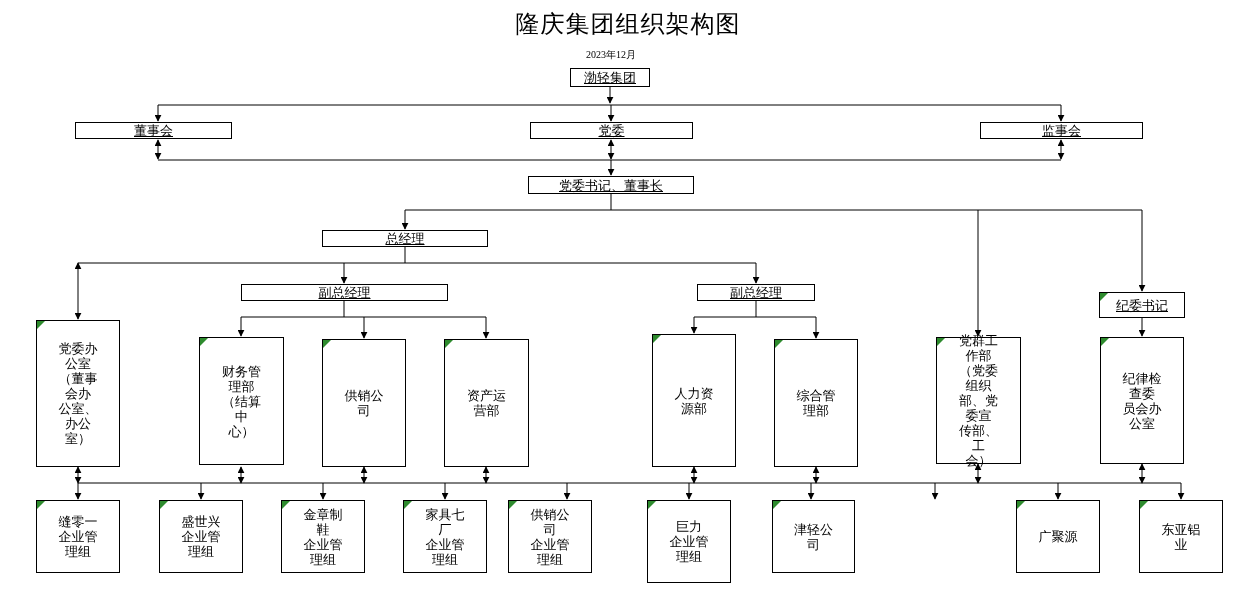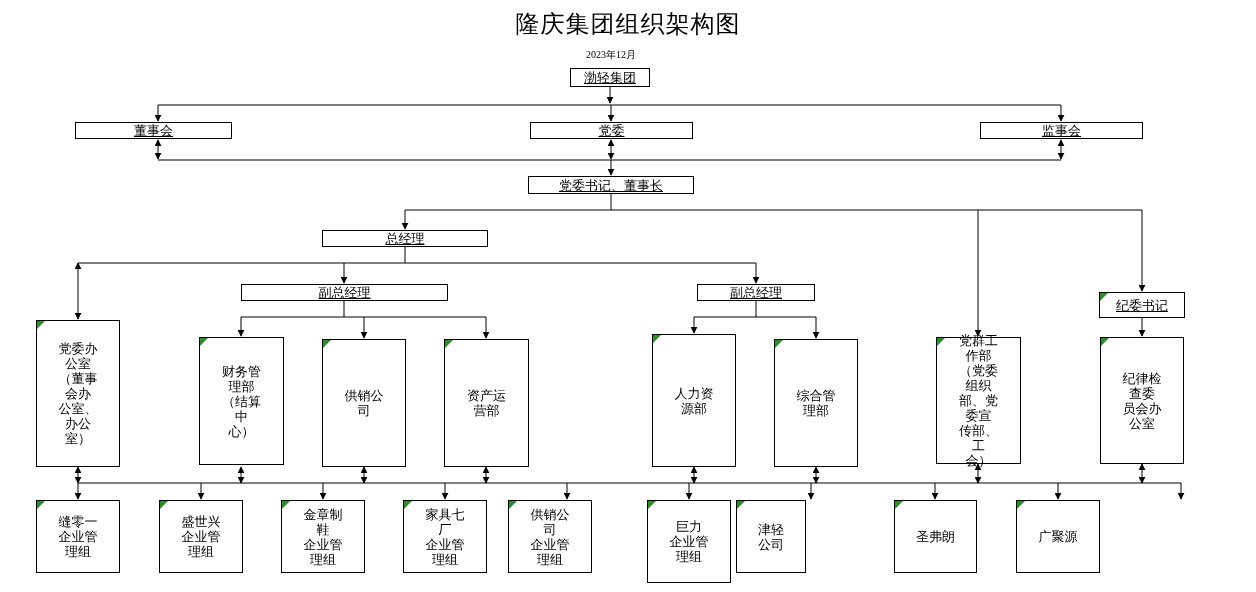--- a/index.html
+++ b/index.html
@@ -132,17 +132,17 @@
   <div class="box multi flag" style="left:159px;top:500px;width:84px;height:73px">盛世兴
 企业管理组</div>
   <div class="box multi flag" style="left:281px;top:500px;width:84px;height:73px">金章制鞋
 企业管理组</div>
   <div class="box multi flag" style="left:403px;top:500px;width:84px;height:73px">家具七厂
 企业管理组</div>
   <div class="box multi flag" style="left:508px;top:500px;width:84px;height:73px">供销公司
 企业管理组</div>
   <div class="box multi flag" style="left:647px;top:500px;width:84px;height:83px">巨力
 企业管理组</div>
-  <div class="box multi flag" style="left:736px;top:500px;width:70px;height:73px">津轻公司</div>
-  <div class="box multi flag" style="left:894px;top:500px;width:83px;height:73px">圣弗朗</div>
+  <div class="box multi flag" style="left:772px;top:500px;width:83px;height:73px">津轻公司</div>
   <div class="box multi flag" style="left:1016px;top:500px;width:84px;height:73px">广聚源</div>
+  <div class="box multi flag" style="left:1139px;top:500px;width:84px;height:73px">东亚铝业</div>
 
 </div>
 
 </body></html>

